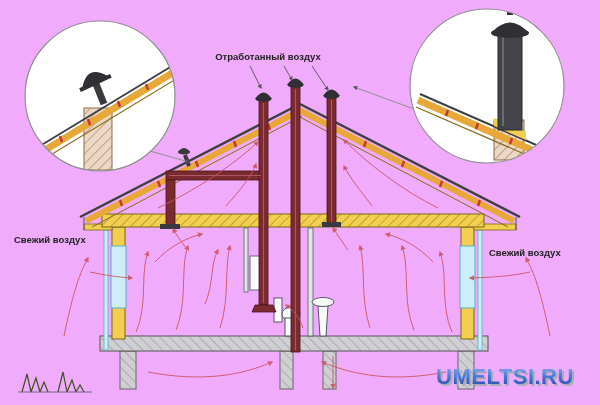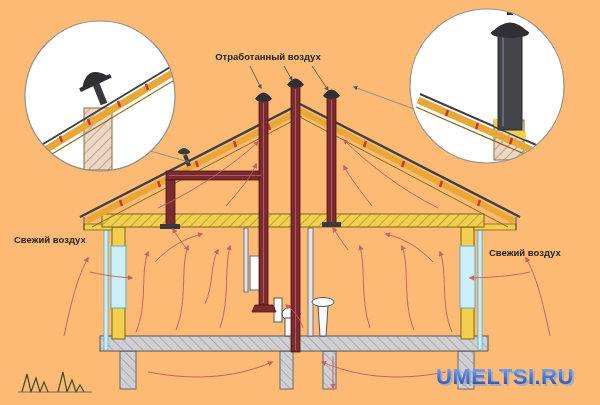--- a/index.html
+++ b/index.html
@@ -1,16 +1,16 @@
 <!DOCTYPE html>
 <html><head>
 <meta charset="utf-8">
 <style>
   html,body{margin:0;padding:0;background:#fff;}
-  .canvas{width:600px;height:405px;position:relative;background:#fdba74;overflow:hidden;
+  .canvas{width:600px;height:405px;position:relative;background:#f0abfc;overflow:hidden;
           font-family:"Liberation Sans", sans-serif;}
   svg{display:block;}
   .lbl{font-family:"Liberation Sans", sans-serif;font-size:9.5px;font-weight:bold;fill:#222;}
   .wm{font-family:"Liberation Sans", sans-serif;font-size:22px;font-weight:bold;letter-spacing:.5px;}
 </style>
 </head>
 <body>
 
 <div class="canvas">
 <svg width="600" height="405" viewBox="0 0 600 405" xmlns="http://www.w3.org/2000/svg">

